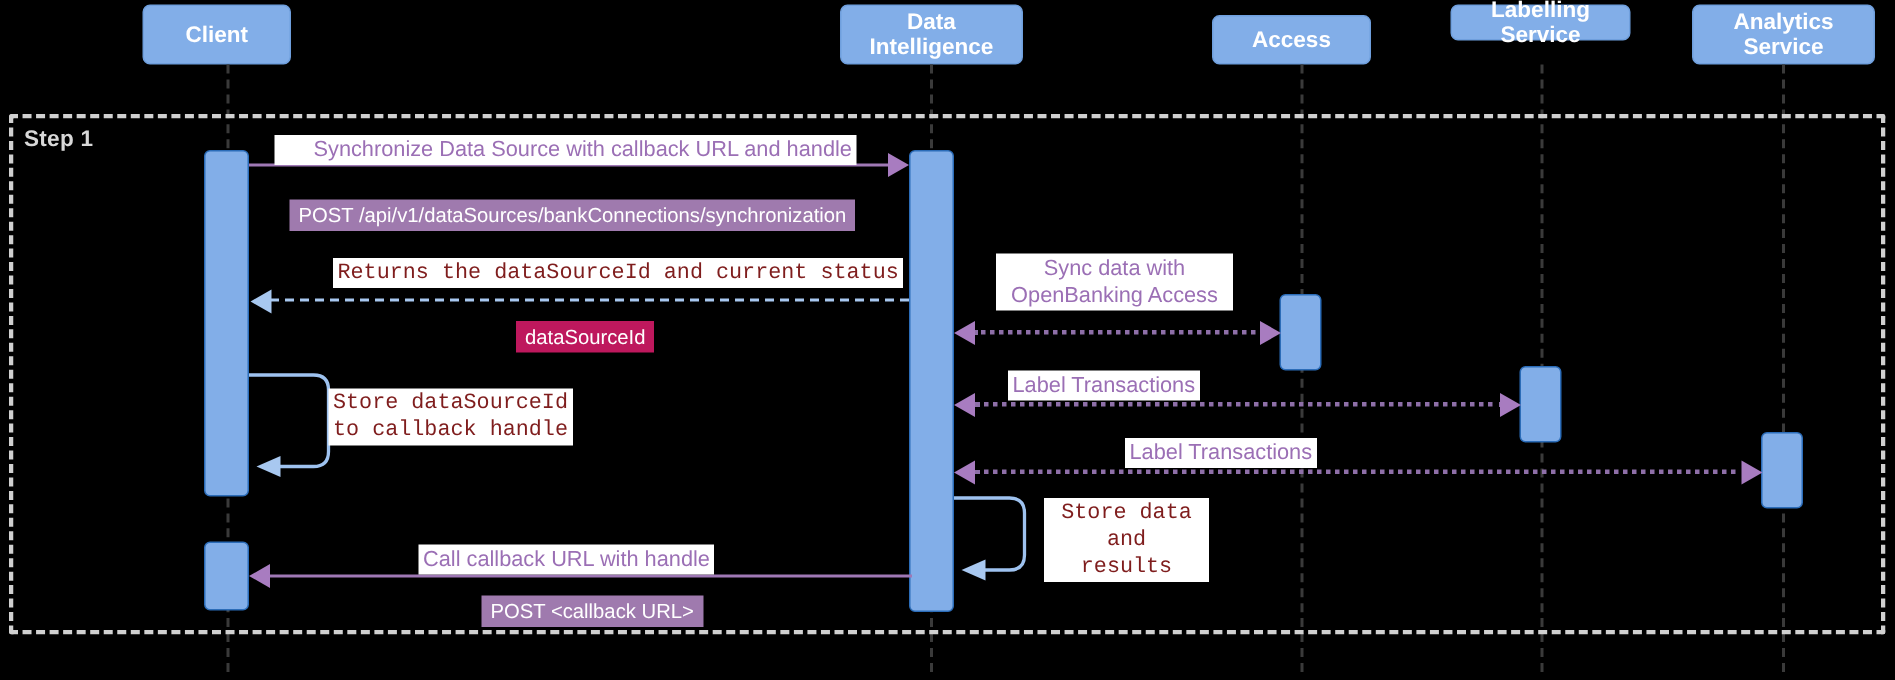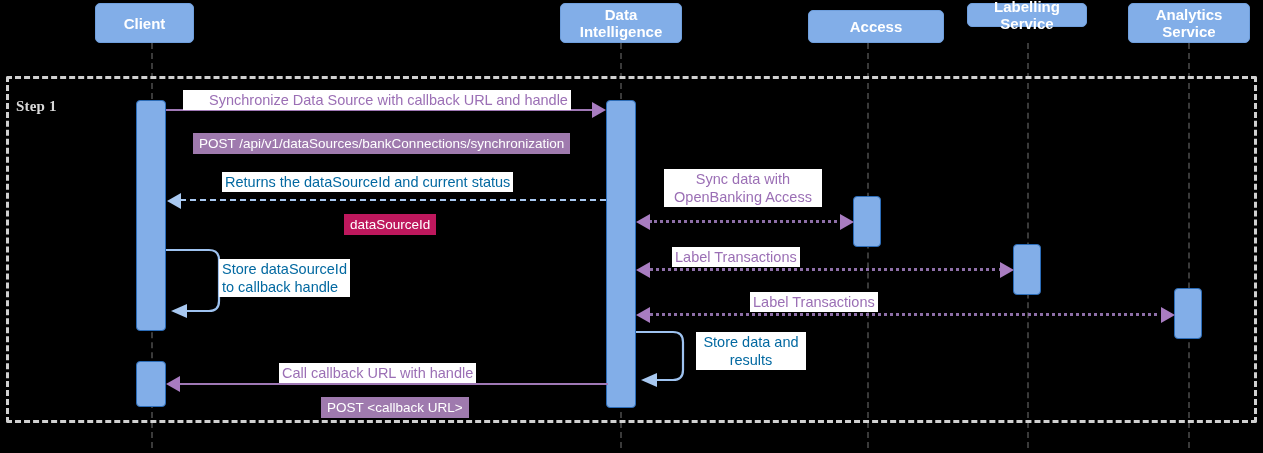--- a/index.html
+++ b/index.html
@@ -86,21 +86,21 @@
   .msglabel{
     position:absolute;
     background:#ffffff;
     font-size:14.5px;
     line-height:18px;
     white-space:pre-line;
     padding:1px 3px;
     box-sizing:border-box;
   }
   .lbl-purple{color:#9b6fb5;}
-  .lbl-blue{color:#0369a1;}
+  .lbl-blue{color:#7f1d1d;font-family:Liberation Mono, monospace;}
   .centered{text-align:center;}
 
   
   .badge{
     position:absolute;
     color:#ffffff;
     font-size:13.5px;
     line-height:19px;
     padding:1px 6px;
     box-sizing:border-box;
@@ -119,42 +119,42 @@
 
   <div class="phead" style="left:95px; top:3px; width:99px; height:40px;">
     <span>Client</span>
   </div>
 
   <div class="phead" style="left:560px; top:3px; width:122px; height:40px;">
     <span>Data
 Intelligence</span>
   </div>
 
-  <div class="phead" style="left:808px; top:10px; width:136px; height:33px;">
+  <div class="phead" style="left:808px; top:10px; width:106px; height:33px;">
     <span>Access</span>
   </div>
 
   <div class="phead" style="left:967px; top:3px; width:120px; height:24px;">
     <span>Labelling
 Service</span>
   </div>
 
   <div class="phead" style="left:1128px; top:3px; width:122px; height:40px;">
     <span>Analytics
 Service</span>
   </div>
 
   <div class="lifeline" style="left:151px;  top:43px; height:405px;"></div>
   <div class="lifeline" style="left:620px;  top:43px; height:405px;"></div>
   <div class="lifeline" style="left:867px;  top:43px; height:405px;"></div>
   <div class="lifeline" style="left:1027px; top:43px; height:405px;"></div>
   <div class="lifeline" style="left:1188px; top:43px; height:405px;"></div>
 
   <div class="frame" style="left:6px; top:76px; width:1251px; height:347px;"></div>
-  <div class="frame-label" style="left:16px; top:98px;font-family:Liberation Serif, serif;">Step 1</div>
+  <div class="frame-label" style="left:16px; top:84px;">Step 1</div>
 
   <div class="activation" style="left:136px; top:100px; width:30px; height:231px;"></div>
   <div class="activation" style="left:136px; top:361px; width:30px; height:46px;"></div>
 
   <div class="activation" style="left:606px; top:100px; width:30px; height:308px;"></div>
 
   <div class="activation" style="left:853px; top:196px; width:28px; height:51px;"></div>
 
   <div class="activation" style="left:1013px; top:244px; width:28px; height:51px;"></div>
 

